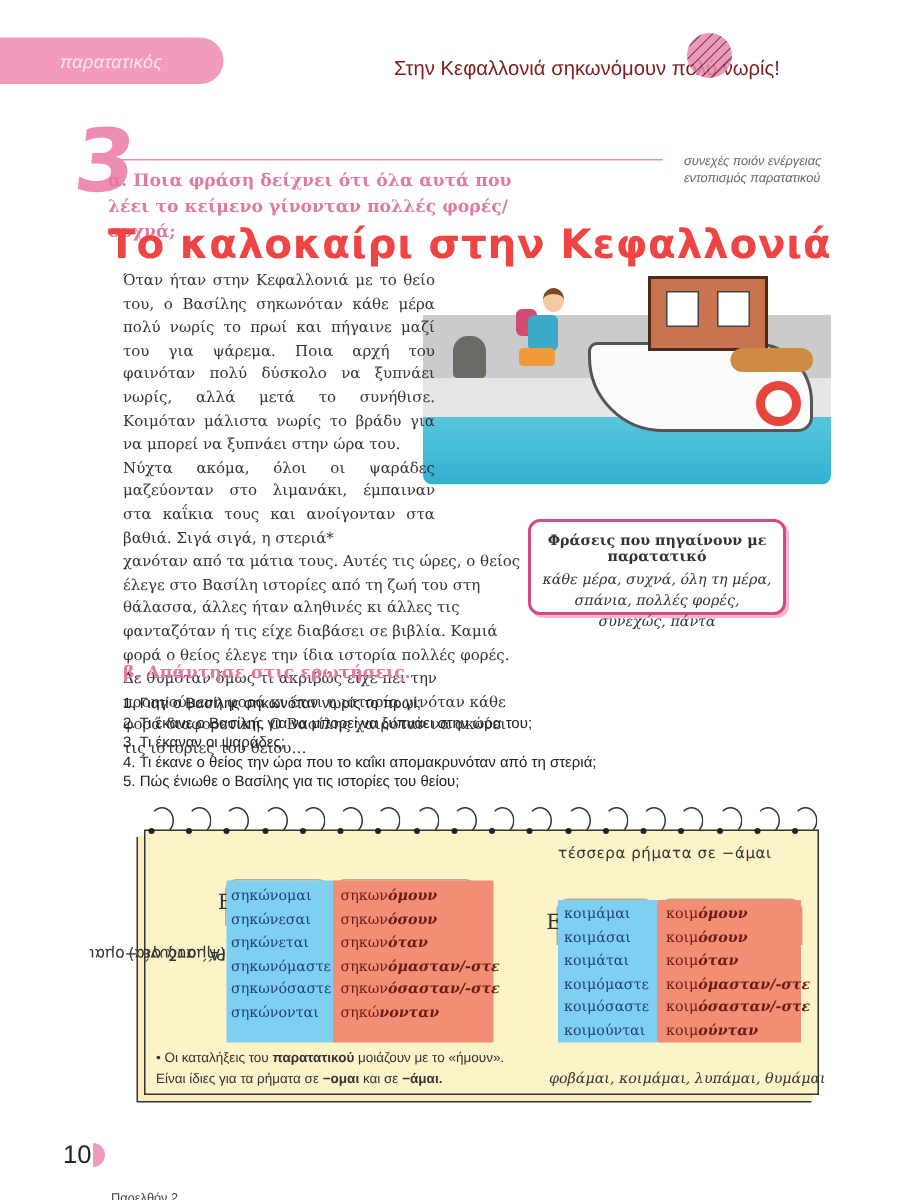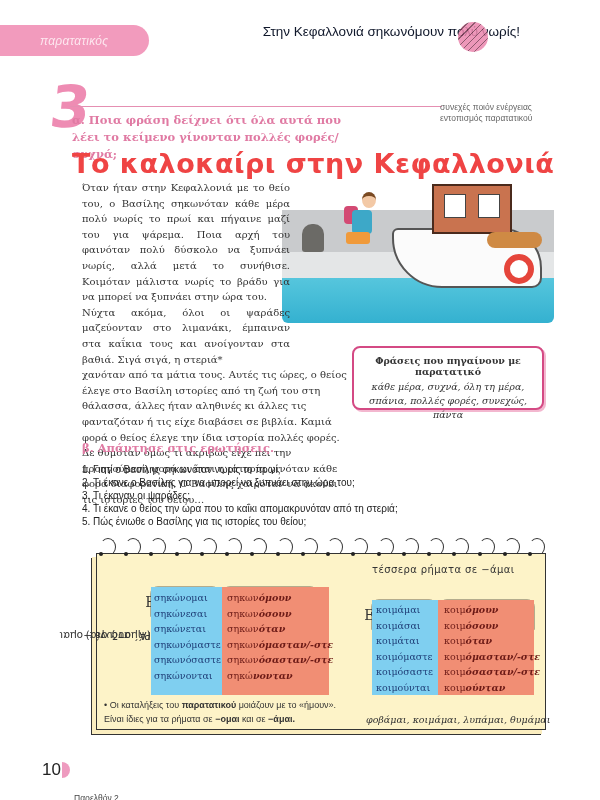--- a/index.html
+++ b/index.html
@@ -6,37 +6,37 @@
   html, body { width: 600px; height: 800px; background: #ffffff; overflow: hidden; }
   body { position: relative; font-family: "Liberation Sans", sans-serif; color: #222; }
 
   .tab-pill {
     position: absolute; left: 0; top: 25px; width: 149px; height: 31px;
     background: #f29bbd; border-radius: 0 16px 16px 0;
     color: #fde7ef; font-size: 12px; font-style: italic; letter-spacing: 0.3px;
     display: flex; align-items: center; padding-left: 40px;
   }
   .header-title {
-    position: absolute; right: 80px; top: 24px; font-size: 13.5px; color: #0f172a; margin-left: 48px;
+    position: absolute; right: 80px; top: 38px; font-size: 13.5px; color: #7f1d1d; margin-left: 48px;
   }
   .header-circle {
     position: absolute; left: 458px; top: 22px; width: 30px; height: 30px; border-radius: 50%;
     background: repeating-linear-gradient(135deg, #ea85ad 0 2px, #7b3b55 2px 3px, #ea85ad 3px 5px);
     opacity: 0.85;
   }
 
   .big-num {
     position: absolute; left: 50px; top: 78px; font-family: "DejaVu Sans", sans-serif;
     font-size: 58px; font-weight: bold; color: #ee8cb3; line-height: 1; transform: skewX(-6deg);
   }
   .q-rule {
     position: absolute; left: 70px; top: 106px; width: 372px; height: 1px; background: #e58fb2;
   }
   .side-note {
-    position: absolute; left: 440px; top: 102px; font-size: 8.5px; color: #666;
+    position: absolute; left: 456px; top: 102px; font-size: 8.5px; font-style: italic; color: #666;
     line-height: 11px;
   }
   .q-title {
     position: absolute; left: 72px; top: 112px; width: 300px; font-family: "DejaVu Serif", serif;
     font-size: 11.5px; font-weight: bold; color: #e07aa3; line-height: 17px;
   }
   .story-title {
     position: absolute; left: 72px; top: 148px; font-family: "DejaVu Sans", sans-serif;
     font-size: 27px; font-weight: bold; color: #ef4444; letter-spacing: 0.5px;
   }
@@ -63,21 +63,21 @@
   .ill-window { position: absolute; top: 8px; width: 22px; height: 24px; background: #fff; border: 1px solid #444; }
   .ill-ring { position: absolute; left: 222px; top: 76px; width: 30px; height: 30px; border-radius: 50%;
     border: 6px solid #e5453b; background: #fff; }
   .ill-net { position: absolute; left: 205px; top: 54px; width: 55px; height: 16px; background: #cf8a44; border-radius: 8px; }
   .ill-boy-body { position: absolute; left: 70px; top: 32px; width: 20px; height: 24px; background: #3da8c8; border-radius: 4px; }
   .ill-boy-head { position: absolute; left: 80px; top: 14px; width: 14px; height: 16px; background: #f3c9a6; border-radius: 50%; border-top: 4px solid #7a4a22; }
   .ill-bag { position: absolute; left: 62px; top: 28px; width: 14px; height: 18px; background: #d34a73; border-radius: 4px; }
   .ill-legs { position: absolute; left: 64px; top: 54px; width: 24px; height: 12px; background: #f09a3a; border-radius: 3px; }
 
   .phrase-box {
-    position: absolute; left: 352px; top: 346px; width: 192px; height: 64px;
+    position: absolute; left: 352px; top: 346px; width: 172px; height: 64px;
     border: 2px solid #d44a84; border-radius: 8px; background: #fff;
     box-shadow: 2px 2px 0 #f3b7cf;
     text-align: center; padding-top: 7px;
   }
   .phrase-box .pb-title { font-family: "DejaVu Serif", serif; font-size: 9.5px; font-weight: bold; color: #333; }
   .phrase-box .pb-body { font-family: "DejaVu Serif", serif; font-size: 9.5px; font-style: italic; color: #333; line-height: 14px; margin-top: 3px; padding: 0 6px; text-align: center; }
 
   .b-title {
     position: absolute; left: 82px; top: 441px; font-family: "DejaVu Serif", serif;
     font-size: 11.5px; font-weight: bold; color: #e07aa3;

